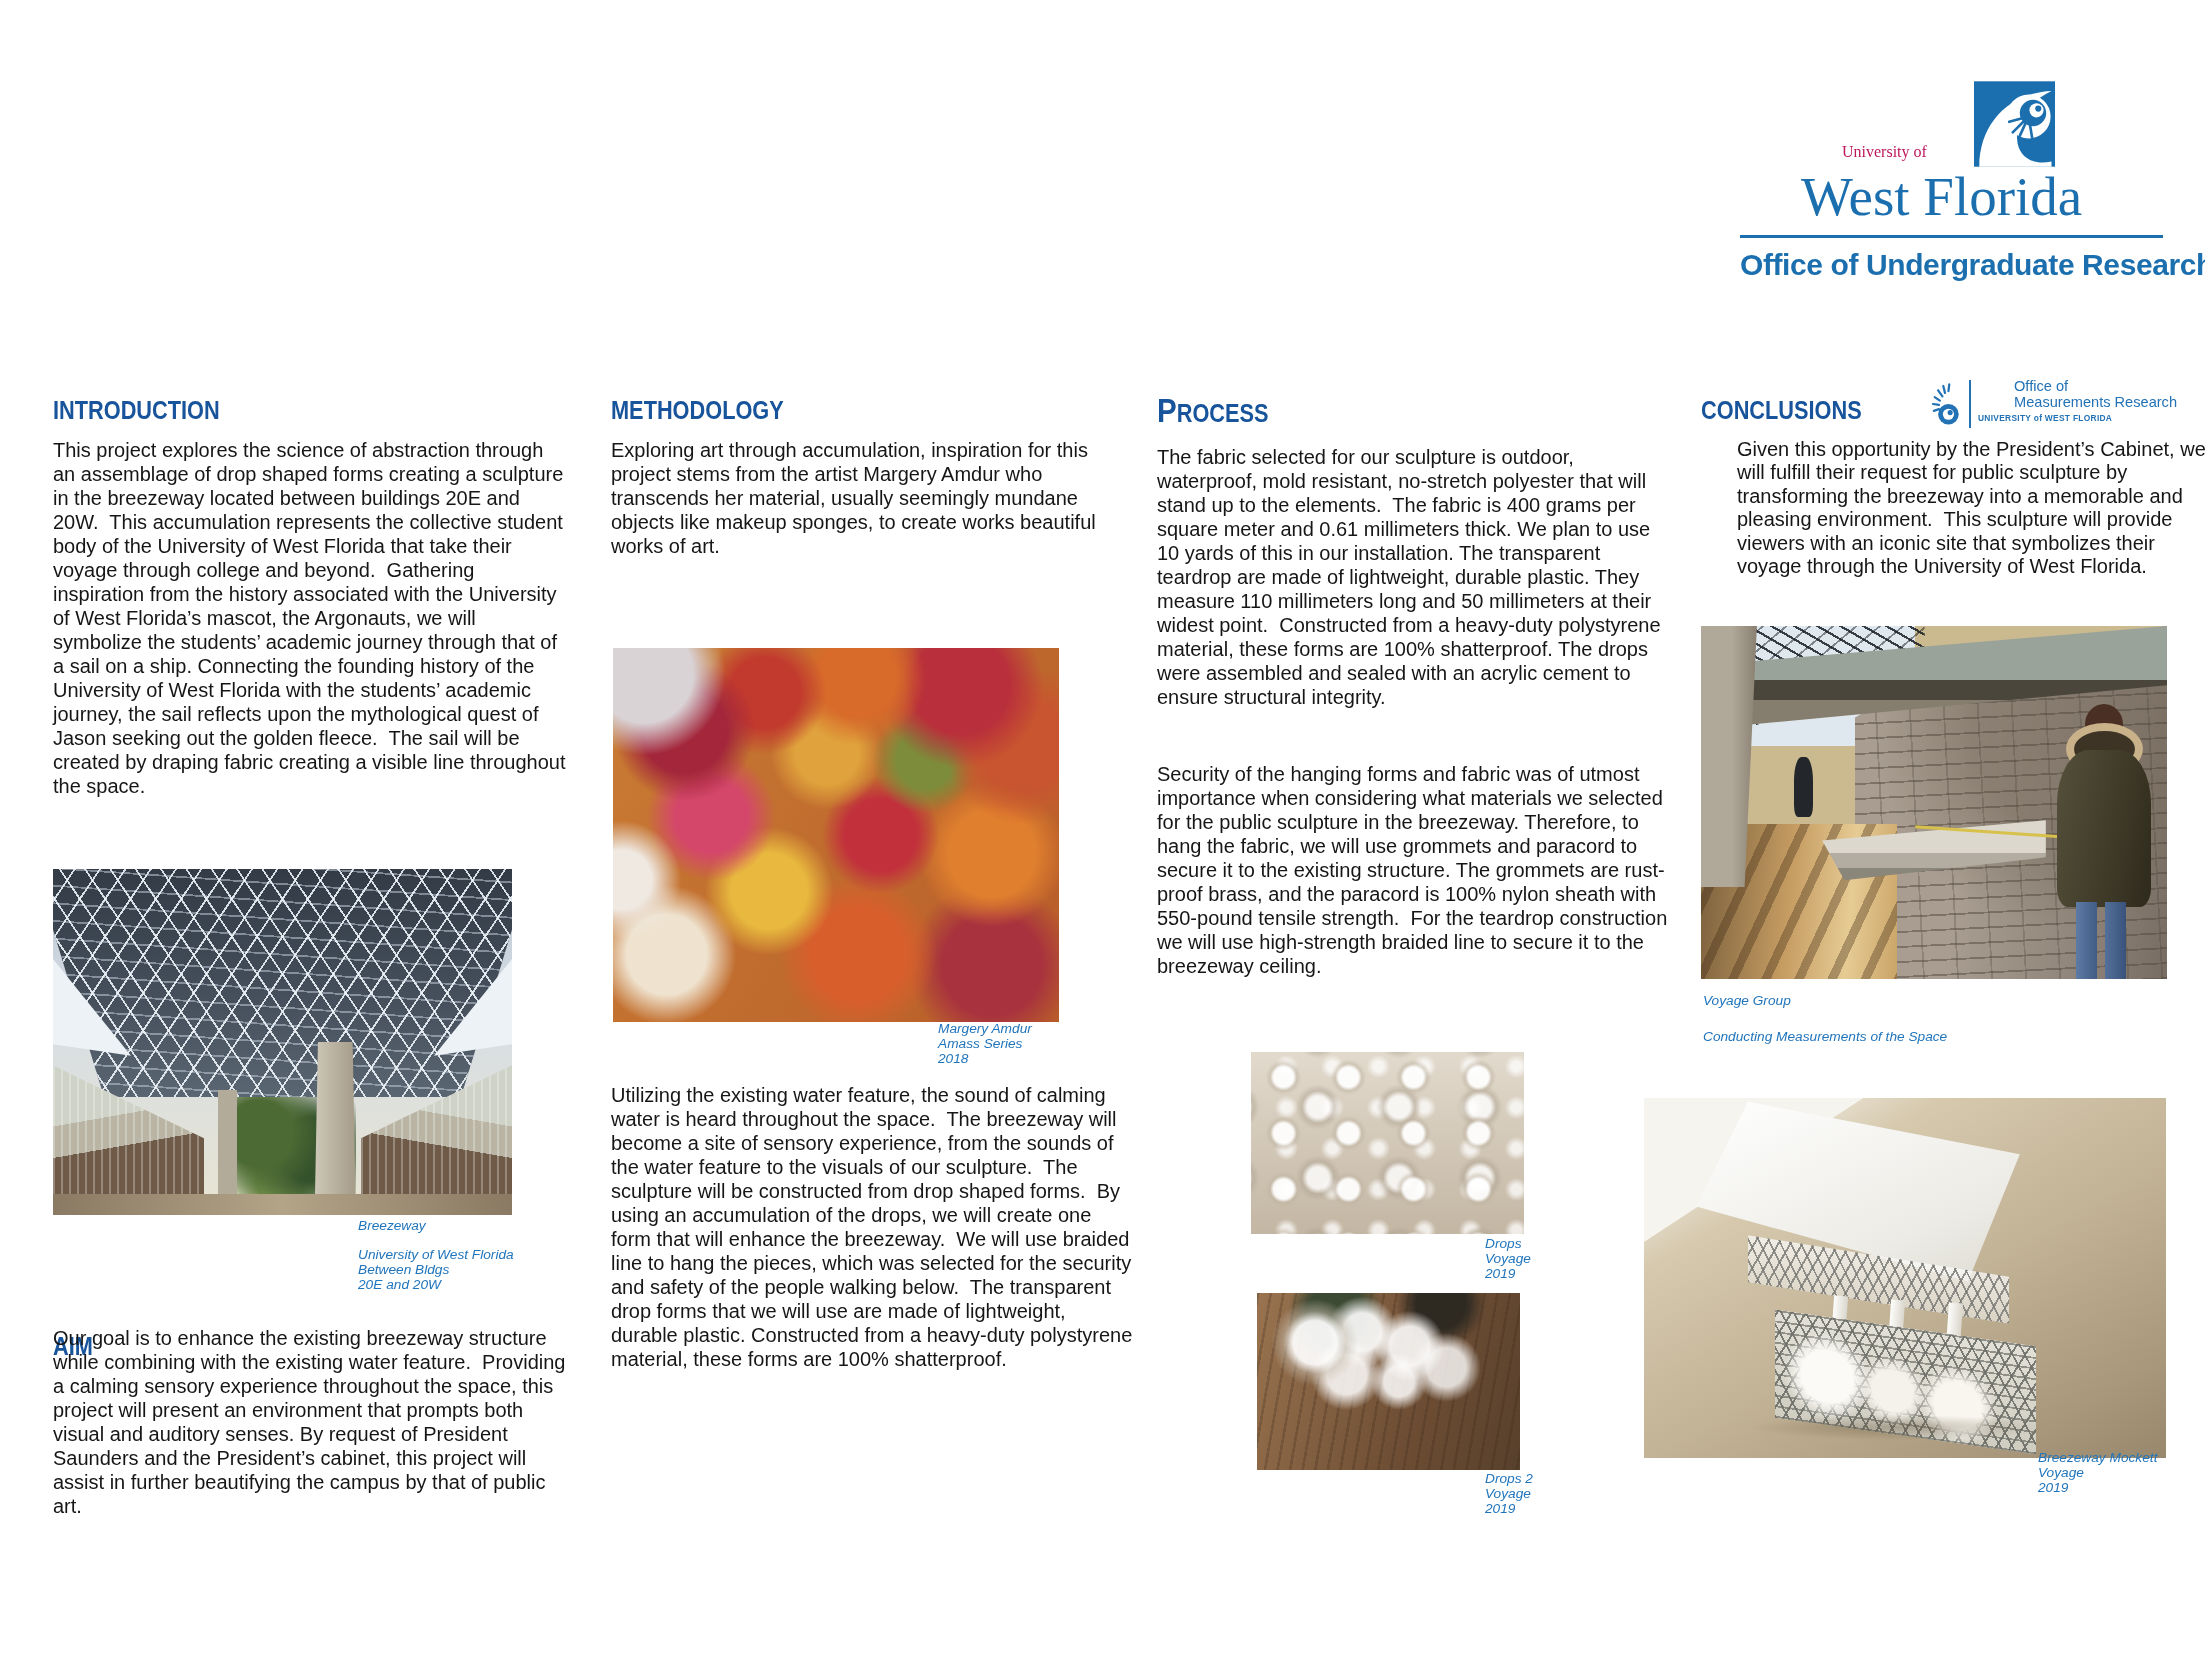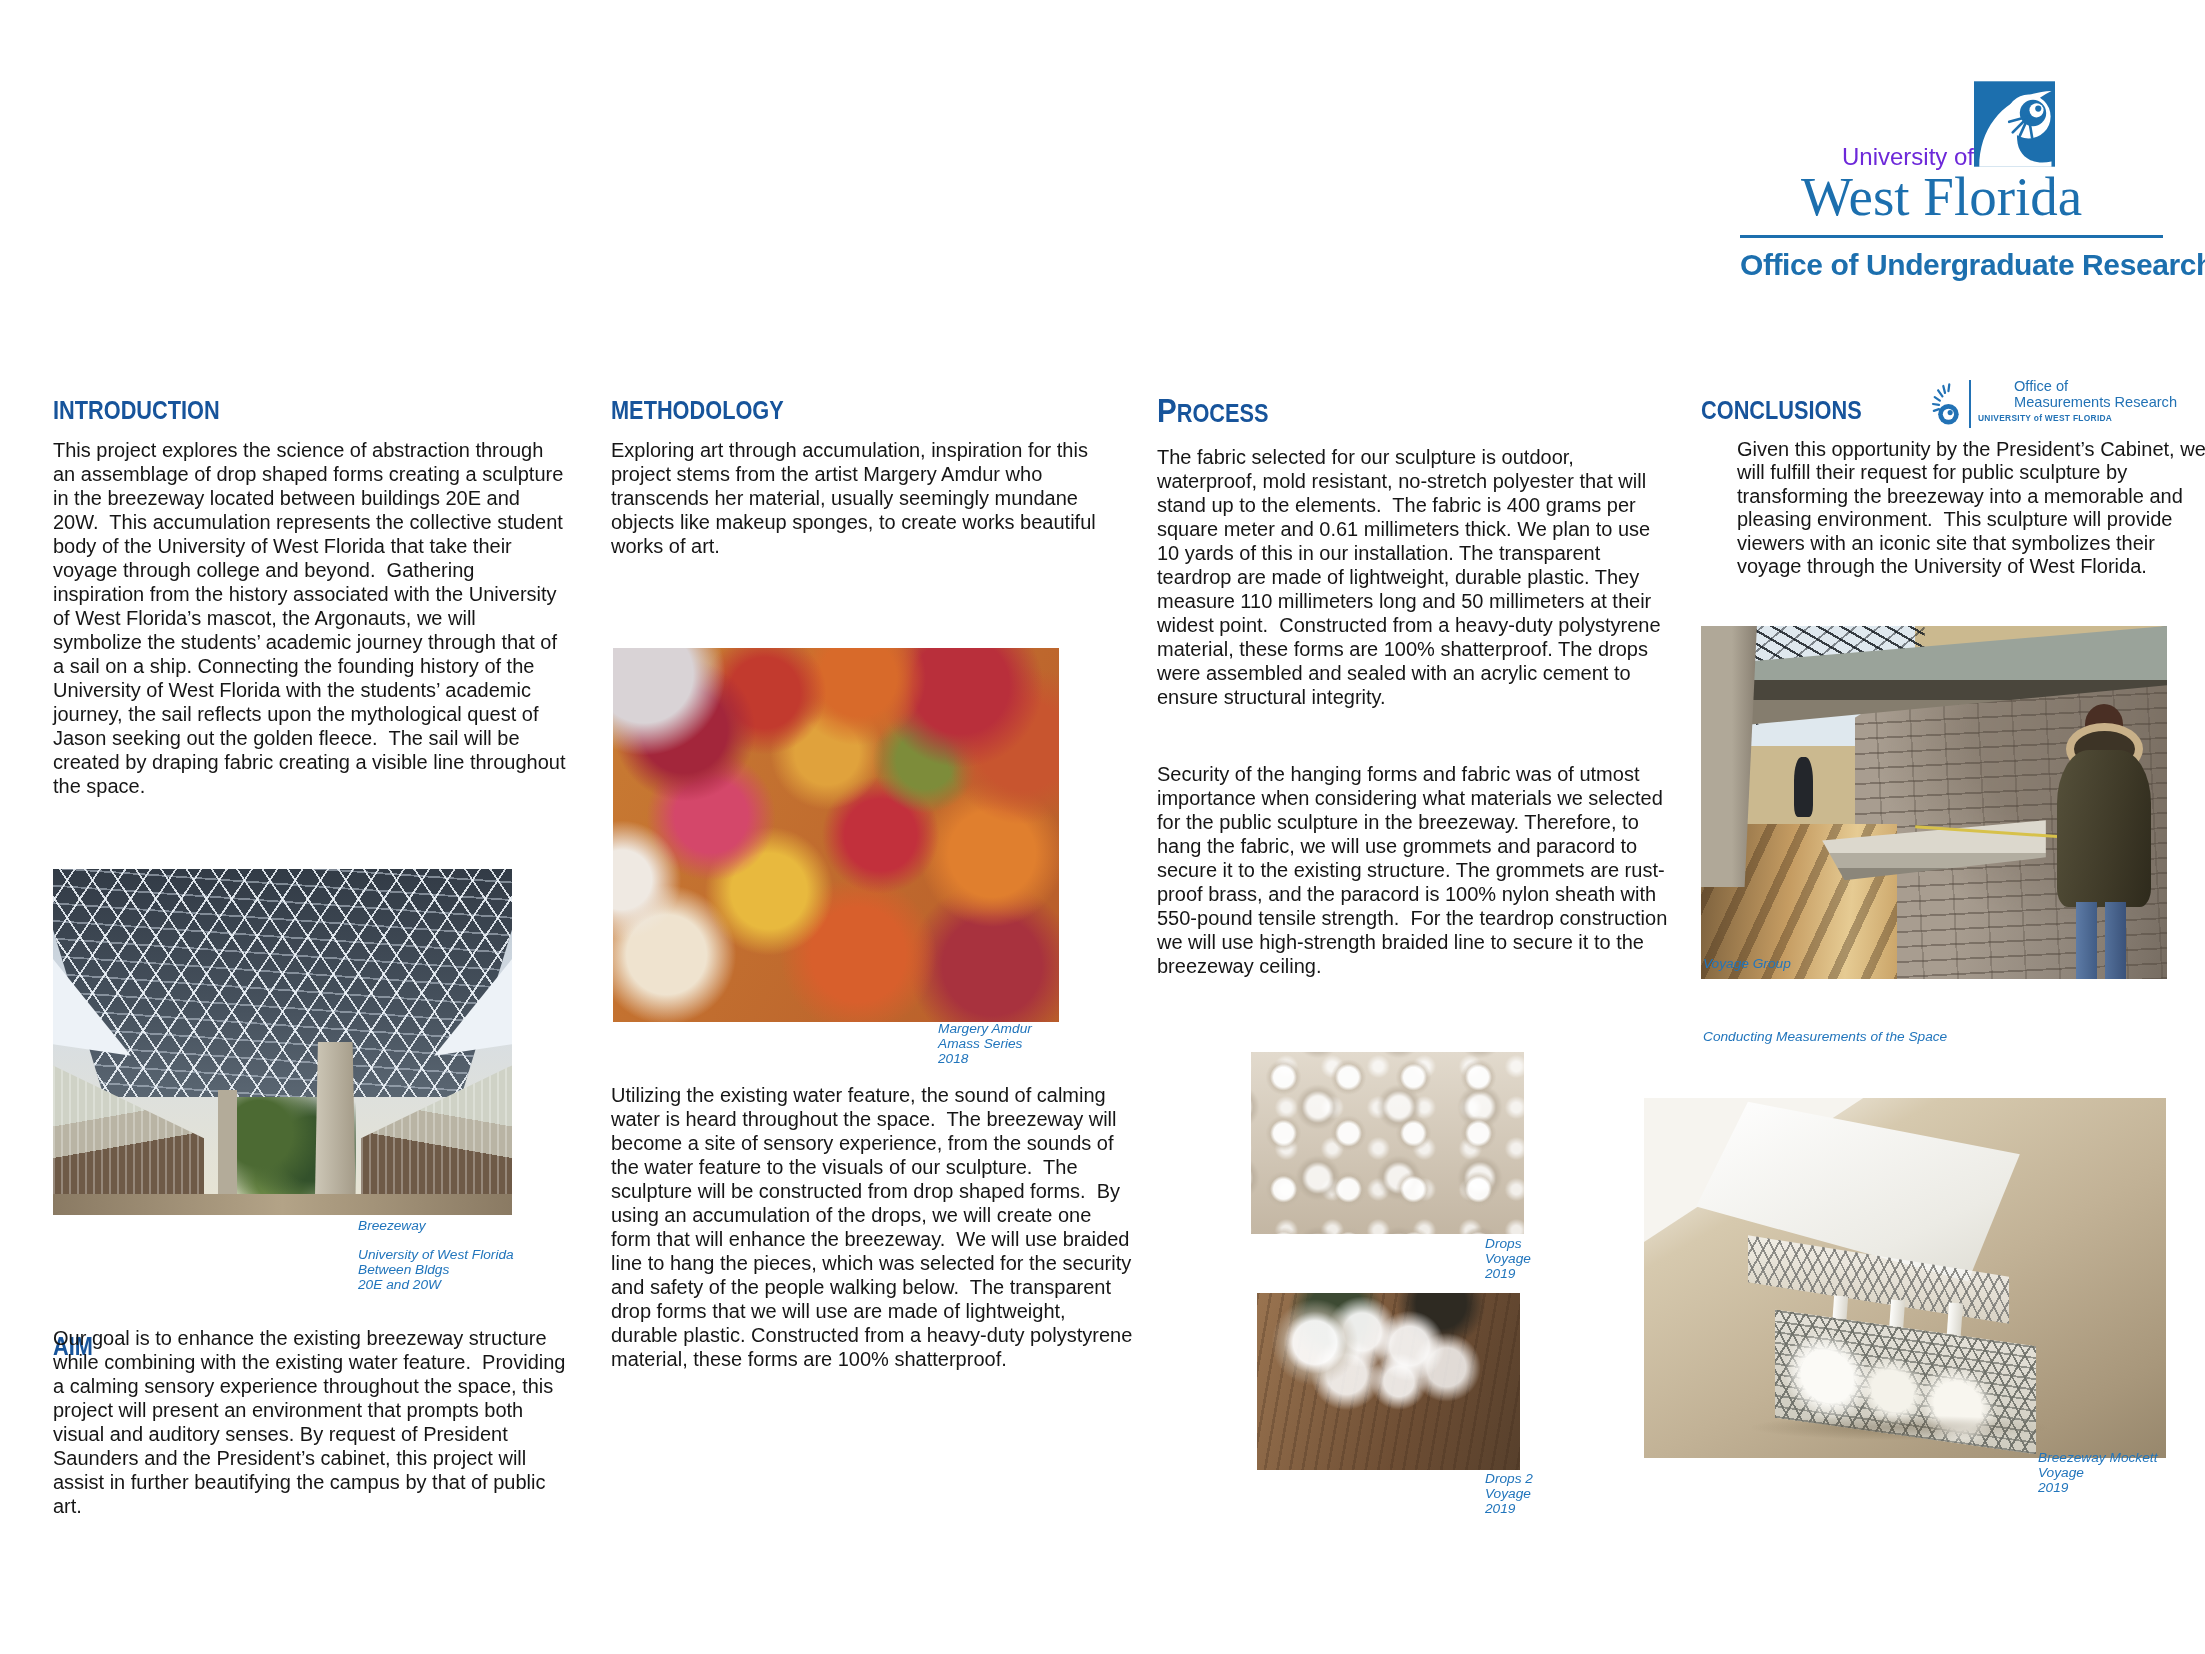--- a/index.html
+++ b/index.html
@@ -10,21 +10,21 @@
   .hx{display:inline-block;transform:scaleX(.87);transform-origin:0 50%;}
   .pbig{font-size:34px;}
   .psmall{font-size:25px;}
   
   .body{position:absolute;font-size:20px;line-height:24px;color:#161616;white-space:pre-wrap;}
   .body-sm{font-size:20px;line-height:23.4px;margin-left:36px;}
   
   .cap{position:absolute;font-style:italic;font-size:13.7px;line-height:15px;color:#2175BC;}
   .cap .t{margin-bottom:14px;}
   
-  .uof{position:absolute;left:1842px;top:143px;font-family:Liberation Sans, sans-serif;font-size:24px;color:#6d28d9;}
+  .uof{position:absolute;left:1842px;top:143px;font-family:Liberation Serif, serif;font-size:16px;color:#be185d;}
   .wf{position:absolute;left:1801px;top:169px;font-family:"Liberation Serif",serif;font-size:55px;line-height:1;color:#1C6FAE;}
   .rule{position:absolute;left:1740px;top:235px;width:423px;height:2.6px;background:#1C6FAE;}
   .office{position:absolute;left:1740px;top:248px;width:432px;font-weight:600;font-size:30px;letter-spacing:-0.4px;color:#1C6FAE;white-space:nowrap;}
   .nautilus{position:absolute;left:1974px;top:81px;width:81px;height:86px;}
   
   .badge{position:absolute;left:1930px;top:378px;width:247px;height:53px;}
   .badge .icon{position:absolute;left:0;top:1.8px;width:30px;height:48px;}
   .badge .bar{position:absolute;left:39px;top:1.8px;width:1.8px;height:48px;background:#2272B5;}
   .badge .tx{position:absolute;left:48px;top:0;color:#2272B5;}
   .badge .l1,.badge .l2{font-size:14.6px;line-height:16px;font-weight:500;white-space:nowrap;margin-left:36px;}
@@ -274,21 +274,21 @@
     <div class="pe-person2"></div>
     <div class="pe-person">
       <div class="pe-hair"></div>
       <div class="pe-hood"></div>
       <div class="pe-coat"></div>
       <div class="pe-legl"></div>
       <div class="pe-legr"></div>
     </div>
   </div>
 
-  <div class="cap" style="left:1703px;top:956px;">Voyage Group</div>
+  <div class="cap" style="left:1703px;top:993px;">Voyage Group</div>
   <div class="cap" style="left:1703px;top:1021px;margin-top:8px;">Conducting Measurements of the Space</div>
 
   <div class="photo photoF">
     <div class="pf-white"></div>
     <div class="pf-roof"></div>
     <div class="pf-ttruss"></div>
     <div class="pf-c1"></div>
     <div class="pf-c2"></div>
     <div class="pf-c3"></div>
     <div class="pf-base"></div>

